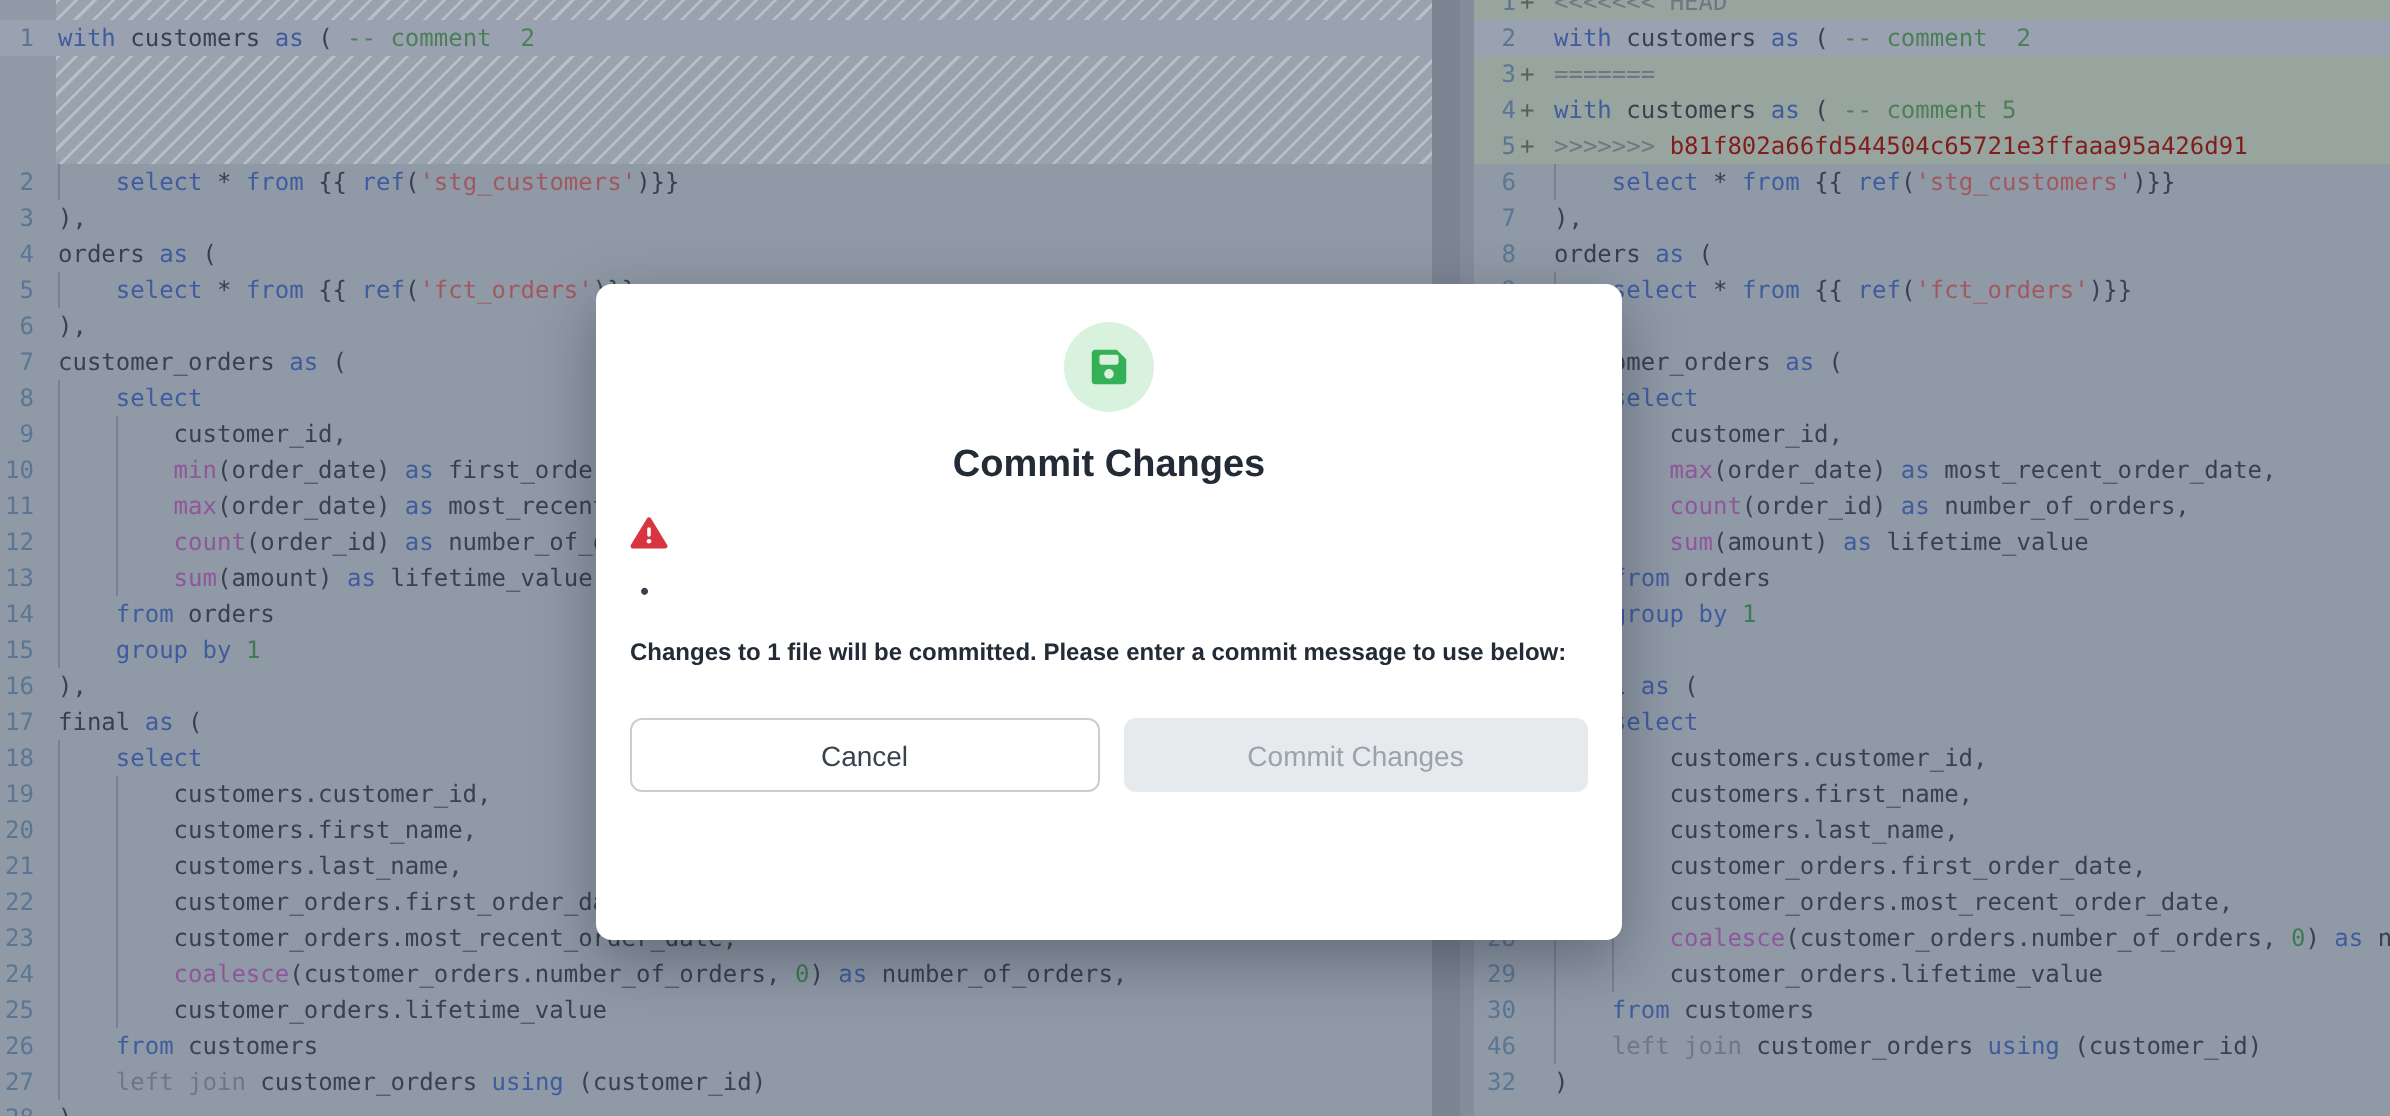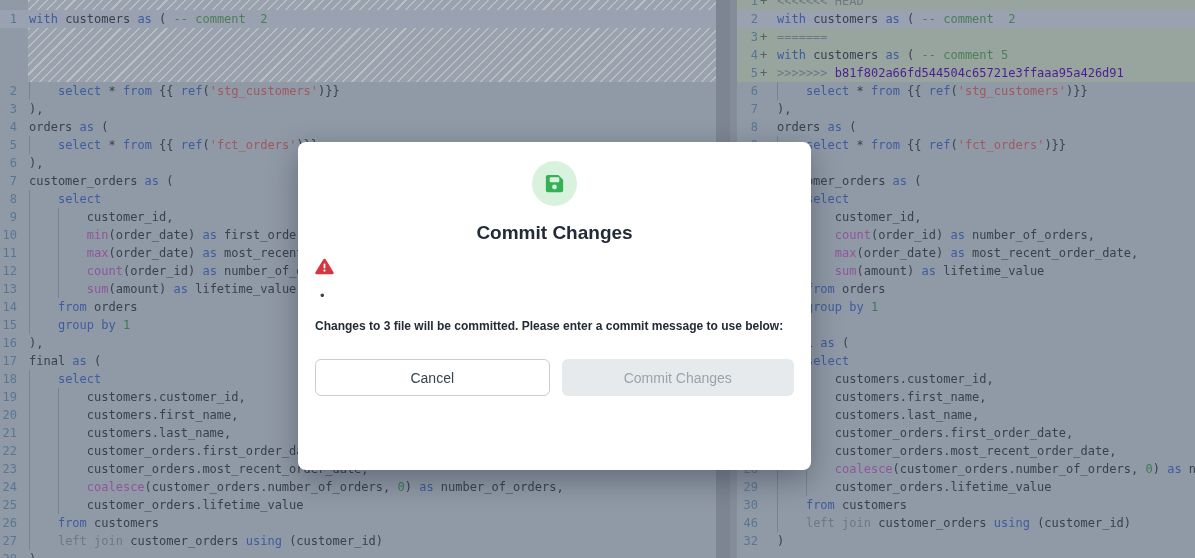--- a/index.html
+++ b/index.html
@@ -25,21 +25,21 @@
   .guide{position:absolute;top:0;bottom:0;width:1px;background:rgba(52,62,82,0.25);}
   .hatch{margin-left:28px;background-color:#9aa2ae;
          background-image:repeating-linear-gradient(135deg,rgba(255,255,255,0.30) 0 1.5px,transparent 1.5px 6.5px);}
 
   .tk-k{color:#3f5c9e;}  
   .tk-g{color:#6e7884;}  
   .tk-f{color:#8f569b;}  
   .tk-s{color:#a2585f;}  
   .tk-c{color:#4c7f57;}  
   .tk-n{color:#3e7a54;}  
-  .tk-h{color:#4c1d95;}  
+  .tk-h{color:#7f1d1d;}  
 
   
   #modal{position:absolute;left:298px;top:142px;width:513px;height:328px;background:#ffffff;
          border-radius:8px;box-shadow:0 10px 30px rgba(15,25,35,0.35);box-sizing:border-box;}
   .modal-icon{width:45px;height:45px;border-radius:50%;background:#d9f2de;
               margin:19px auto 0;display:flex;align-items:center;justify-content:center;}
   .modal-title{text-align:center;font-size:19px;font-weight:700;color:#232b36;margin-top:16px;}
   .warning-row{display:flex;align-items:center;gap:9px;margin:14px 17px 0;
                font-size:14px;font-weight:700;color:#232b36;}
   .file-item{display:flex;gap:13px;margin:13px 17px 0 22px;font-size:13px;color:#3a424f;}
@@ -363,35 +363,35 @@
       <div class="row">
         <div class="gutter" style="width:23px;padding-right:2px">13</div>
         <div class="marker" style="width:13px"></div>
         <div class="code" style="padding-left:4px">
           <div class="guide" style="left:4px"></div>
           <div class="guide" style="left:33px"></div>
           <pre>        customer_id,</pre>
         </div>
       </div>
       <div class="row">
+        <div class="gutter" style="width:23px;padding-right:2px">15</div>
+        <div class="marker" style="width:13px"></div>
+        <div class="code" style="padding-left:4px">
+          <div class="guide" style="left:4px"></div>
+          <div class="guide" style="left:33px"></div>
+          <pre>        <span class="tk-f">max</span>(order_date) <span class="tk-k">as</span> most_recent_order_date,</pre>
+        </div>
+      </div>
+      <div class="row">
         <div class="gutter" style="width:23px;padding-right:2px">16</div>
         <div class="marker" style="width:13px"></div>
         <div class="code" style="padding-left:4px">
           <div class="guide" style="left:4px"></div>
           <div class="guide" style="left:33px"></div>
           <pre>        <span class="tk-f">count</span>(order_id) <span class="tk-k">as</span> number_of_orders,</pre>
-        </div>
-      </div>
-      <div class="row">
-        <div class="gutter" style="width:23px;padding-right:2px">15</div>
-        <div class="marker" style="width:13px"></div>
-        <div class="code" style="padding-left:4px">
-          <div class="guide" style="left:4px"></div>
-          <div class="guide" style="left:33px"></div>
-          <pre>        <span class="tk-f">max</span>(order_date) <span class="tk-k">as</span> most_recent_order_date,</pre>
         </div>
       </div>
       <div class="row">
         <div class="gutter" style="width:23px;padding-right:2px">17</div>
         <div class="marker" style="width:13px"></div>
         <div class="code" style="padding-left:4px">
           <div class="guide" style="left:4px"></div>
           <div class="guide" style="left:33px"></div>
           <pre>        <span class="tk-f">sum</span>(amount) <span class="tk-k">as</span> lifetime_value</pre>
         </div>
@@ -536,19 +536,19 @@
         <svg width="19" height="17" viewBox="0 0 19 17" aria-hidden="true">
           <path d="M9.5 2 L17.4 15 H1.6 Z" fill="#d7353f" stroke="#d7353f" stroke-width="2.6" stroke-linejoin="round"></path>
           <rect x="8.6" y="5.6" width="1.8" height="4.8" rx="0.9" fill="#ffffff"></rect>
           <circle cx="9.5" cy="12.6" r="1.15" fill="#ffffff"></circle>
         </svg>
       </span>
     </div>
     <div class="file-item">
       <span class="dot">•</span>
     </div>
-    <div class="instruction">Changes to 3 file will be committed. Please enter a commit message to use below:</div>
+    <div class="instruction">Changes to 1 file will be committed. Please enter a commit message to use below:</div>
     <div class="btn-row">
       <button class="btn btn-cancel">Cancel</button>
       <button class="btn btn-commit" disabled="">Commit Changes</button>
     </div>
   </div>
 </div>
 
 </body></html>

